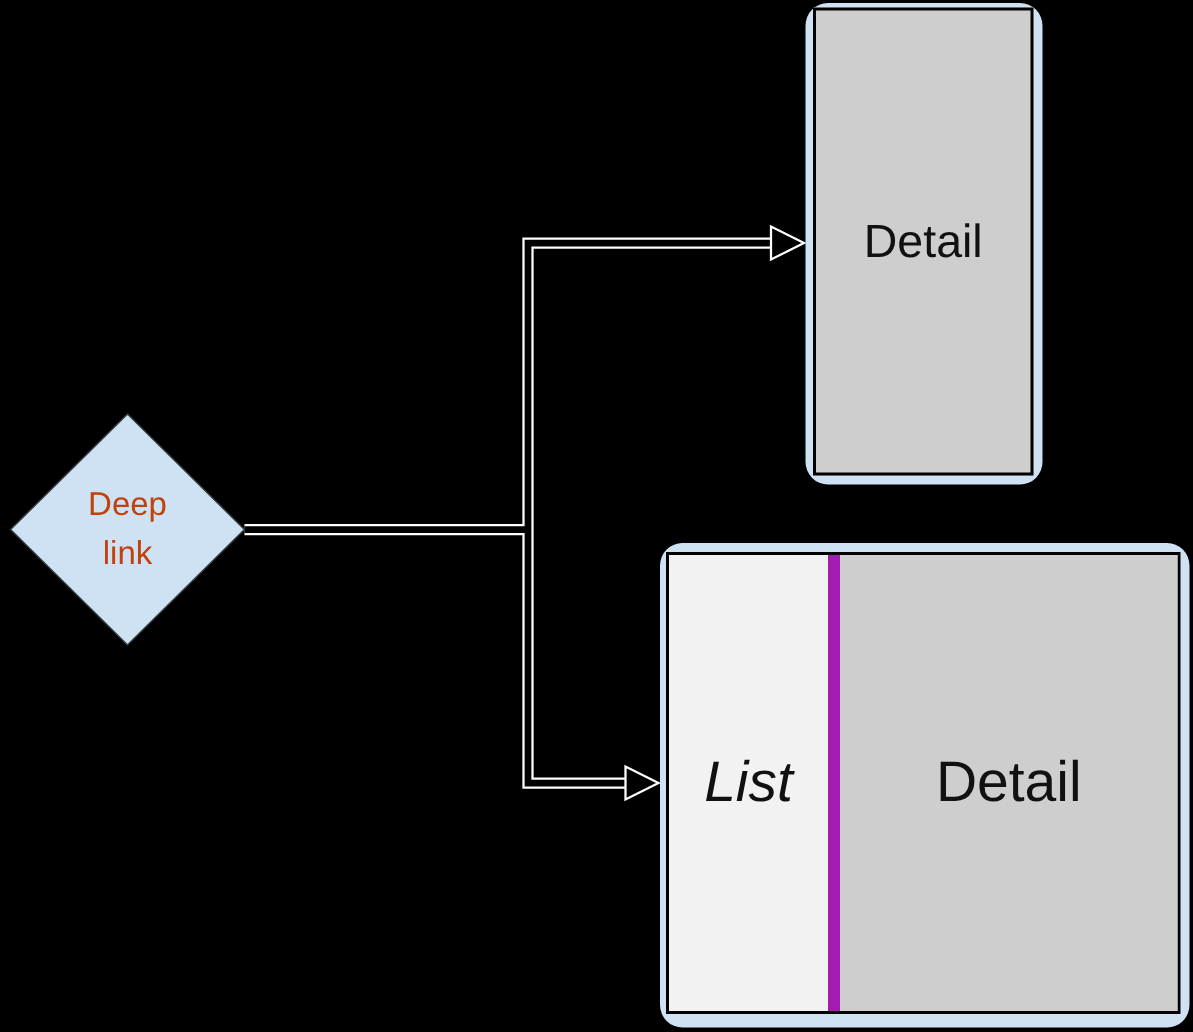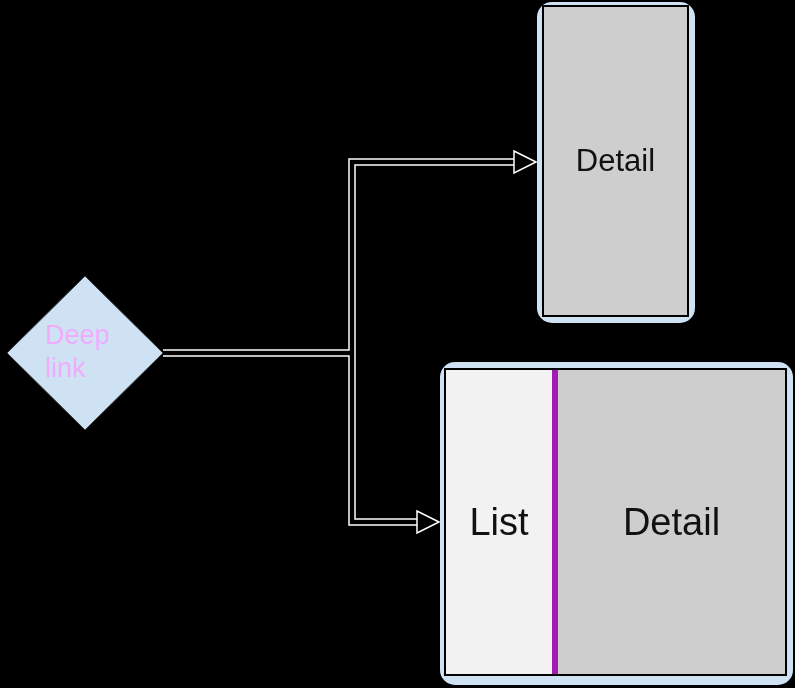--- a/index.html
+++ b/index.html
@@ -20,23 +20,24 @@
   .casing { stroke: #ffffff; stroke-width: 7.5; fill: none; }
   .core   { stroke: #000000; stroke-width: 4.5; fill: none; }
   .arrowhead { fill: #000000; stroke: #ffffff; stroke-width: 1.5; stroke-linejoin: miter; }
   .diamond-shape { stroke: #33383d; stroke-width: 1; }
 
   .diamond-label {
     position: absolute;
     left: 45px;
     top: 319px;
     width: 80px;
-    font-size: 27px;
+    text-align: center;
+    font-size: 22px;
     line-height: 33px;
-    color: #f0abfc;
+    color: #c2410c;
     white-space: normal;
   }
 
   .screen {
     position: absolute;
     background: #cfe2f3;
     border-radius: 15px;
   }
   .screen.top {
     left: 537px; top: 2px;
@@ -61,22 +62,23 @@
     display: flex;
     background: none;
   }
   .pane {
     display: flex; align-items: center; justify-content: center;
     font-size: 38px;
   }
   .pane.list {
     width: 106px;
     background: #f2f2f2;
-    border-right: 6px solid #a21caf;
+    border-right: 8px solid #a21caf;
     flex: none;
+    font-style: italic;
   }
   .pane.detail {
     flex: 1;
     background: #cecece;
   }
 </style>
 </head>
 <body>
 
 <div class="canvas">

